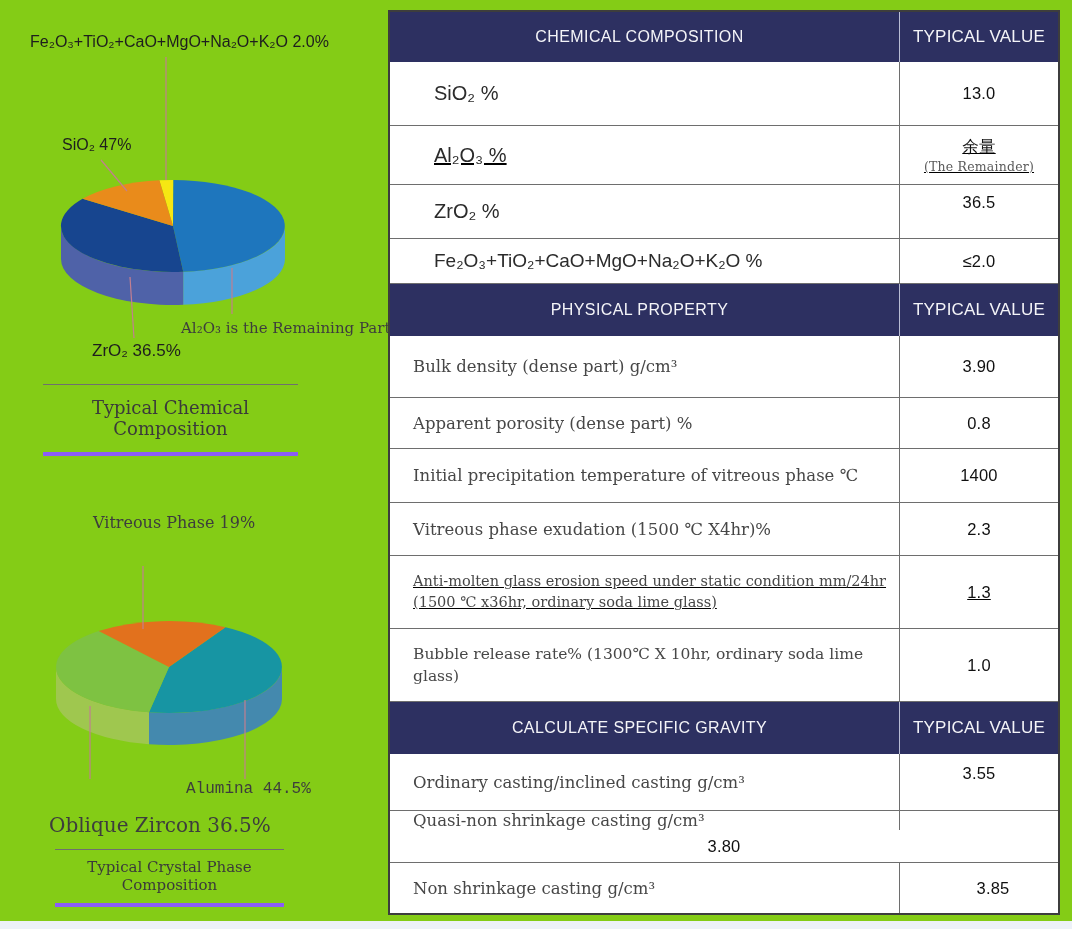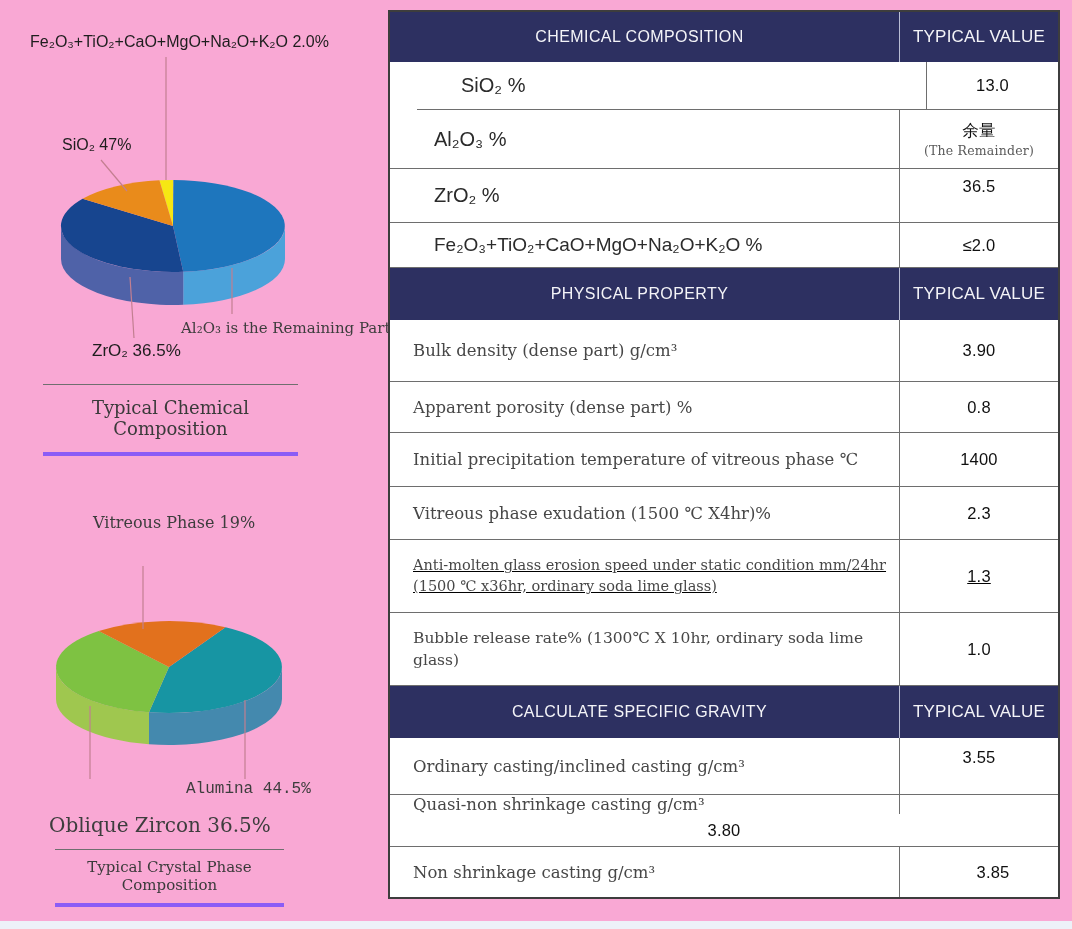--- a/index.html
+++ b/index.html
@@ -1,16 +1,16 @@
 <!DOCTYPE html>
 <html><head>
 <meta charset="utf-8">
 <style>
   html,body{margin:0;padding:0;background:#ffffff;}
-  #canvas{position:relative;width:1072px;height:929px;background:#f9a8d4;overflow:hidden;
+  #canvas{position:relative;width:1072px;height:929px;background:#84cc16;overflow:hidden;
           font-family:"Liberation Sans","DejaVu Sans",sans-serif;}
 
   
   #pies{position:absolute;left:0;top:0;}
   .callout{position:absolute;white-space:nowrap;color:#1e1e1e;}
   .callout.sans{font-family:"Liberation Sans","DejaVu Sans",sans-serif;}
   .callout.serif{font-family:"DejaVu Serif","Liberation Serif",serif;color:#3d3d3d;}
   .chart-title{position:absolute;text-align:center;
                font-family:"DejaVu Serif","Liberation Serif",serif;color:#3a3a3a;
                border-top:1px solid #6f6f6f;border-bottom:4px solid #8b5cf6;}
@@ -82,25 +82,25 @@
   <div class="callout serif" style="left:49px;top:813px;font-size:20px;">Oblique Zircon 36.5%</div>
 
   <div class="chart-title" style="left:55px;top:849px;width:229px;padding:8px 0 9px;font-size:15px;">Typical Crystal Phase Composition</div>
 
   <div id="spec-table">
 
     <div class="trow thead" style="height: 50px; background: rgb(45, 48, 97);">
       <div class="tcell-label">CHEMICAL COMPOSITION</div>
       <div class="tcell-value">TYPICAL VALUE</div>
     </div>
-    <div class="trow chem-row" style="height:48px;margin-left:27px;">
+    <div class="trow chem-row" style="height:64px;">
       <div class="tcell-label">SiO₂ %</div>
       <div class="tcell-value">13.0</div>
     </div>
-    <div class="trow chem-row" style="height:59px;">
+    <div class="trow chem-row" style="height:59px;text-decoration:underline;">
       <div class="tcell-label">Al₂O₃ %</div>
       <div class="tcell-value">
         <span>余量</span>
         <span class="value-note">(The Remainder)</span>
       </div>
     </div>
     <div class="trow chem-row" style="height:54px;">
       <div class="tcell-label">ZrO₂ %</div>
       <div class="tcell-value" style="justify-content:flex-start;padding-top:8px;">36.5</div>
     </div>

